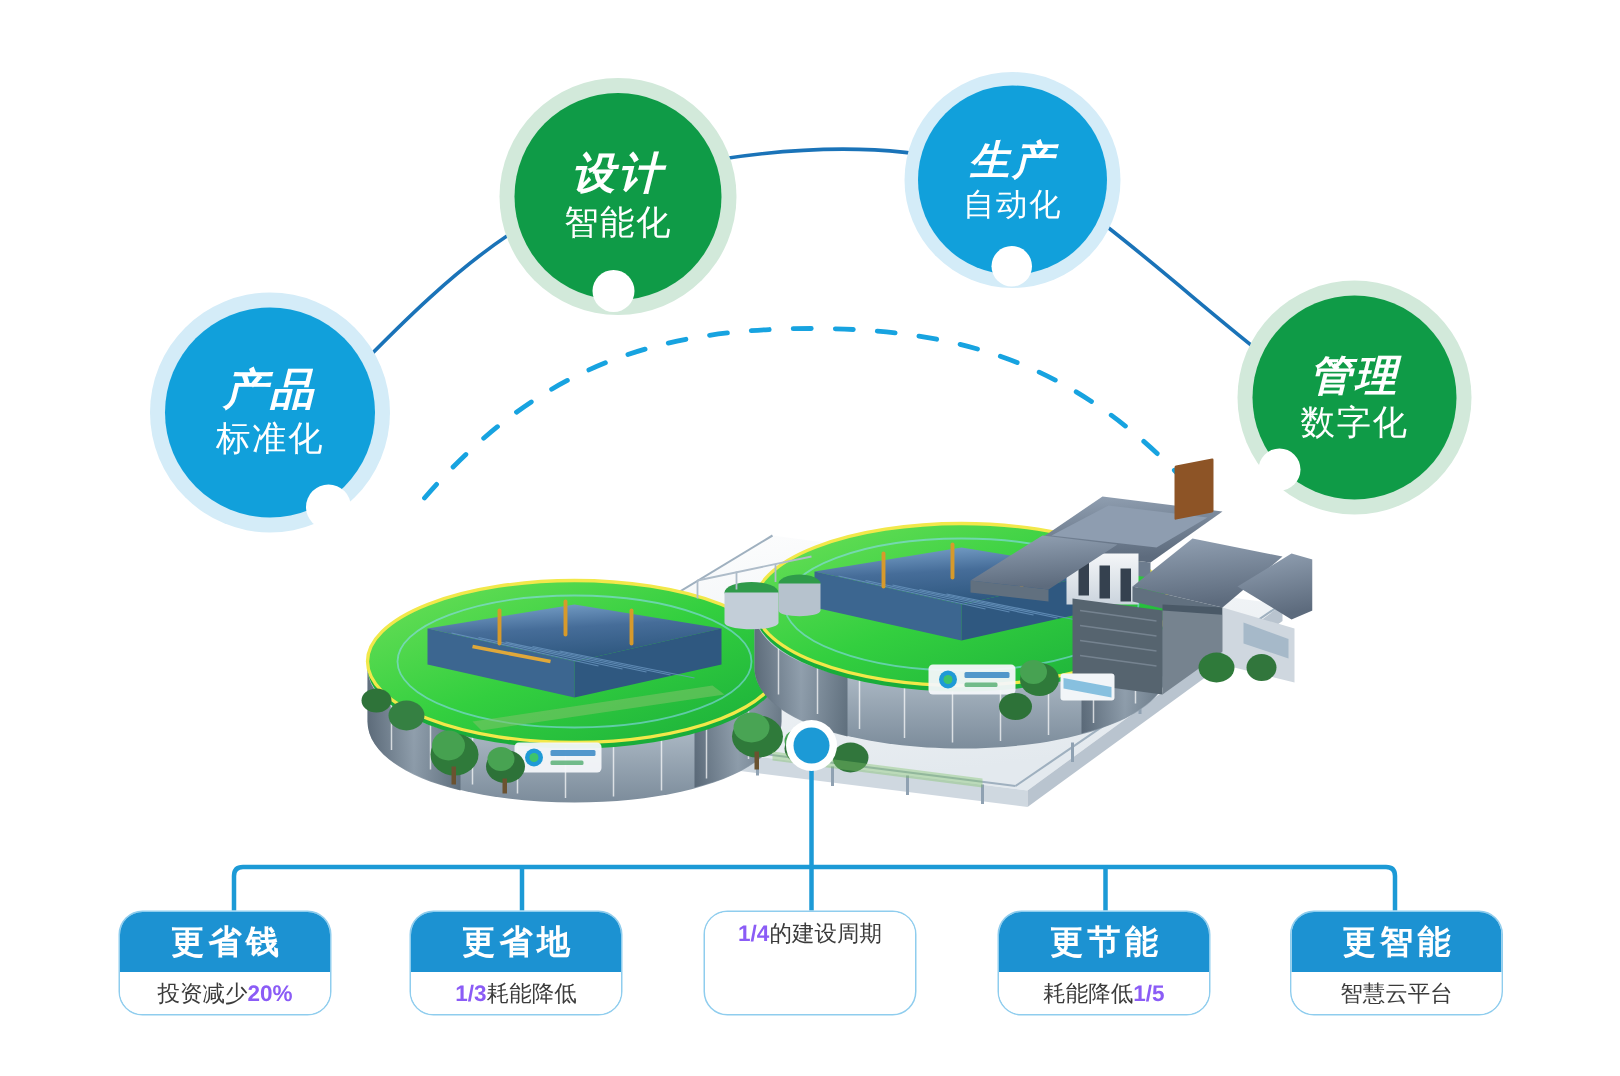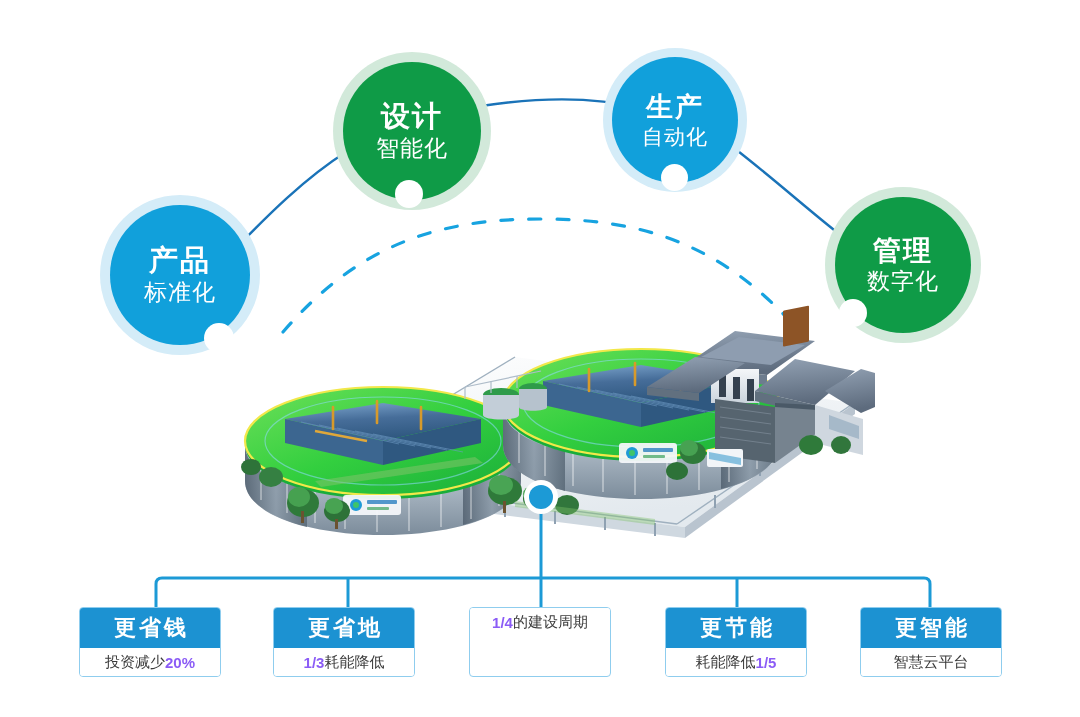--- a/index.html
+++ b/index.html
@@ -48,20 +48,21 @@
   .node .notch{
     position:absolute;
     background:#ffffff;
     border-radius:50%;
     z-index:3;
   }
   .node-title{
     font-weight:bold;
     letter-spacing:2px;
     display:block;
+    font-style:italic;
   }
   .node-sub{
     font-weight:normal;
     letter-spacing:1px;
     display:block;
   }
 
   .node.blue .halo{background:#d4ecf8;}
   .node.blue .disc{background:#11a0db;}
   .node.green .halo{background:#d2e9da;}
@@ -128,21 +129,21 @@
     top:607px;
     width:1080px;
     height:75px;
     z-index:8;
   }
   .card{
     position:absolute;
     top:0;
     width:142px;
     height:70px;
-    border-radius:4px;
+    border-radius:16px;
     background:#ffffff;
     border:1px solid #8fcdee;
     box-sizing:border-box;
     overflow:hidden;
   }
   .card-header{
     height:40px;
     background:#1c92d2;
     color:#ffffff;
     font-size:22px;

